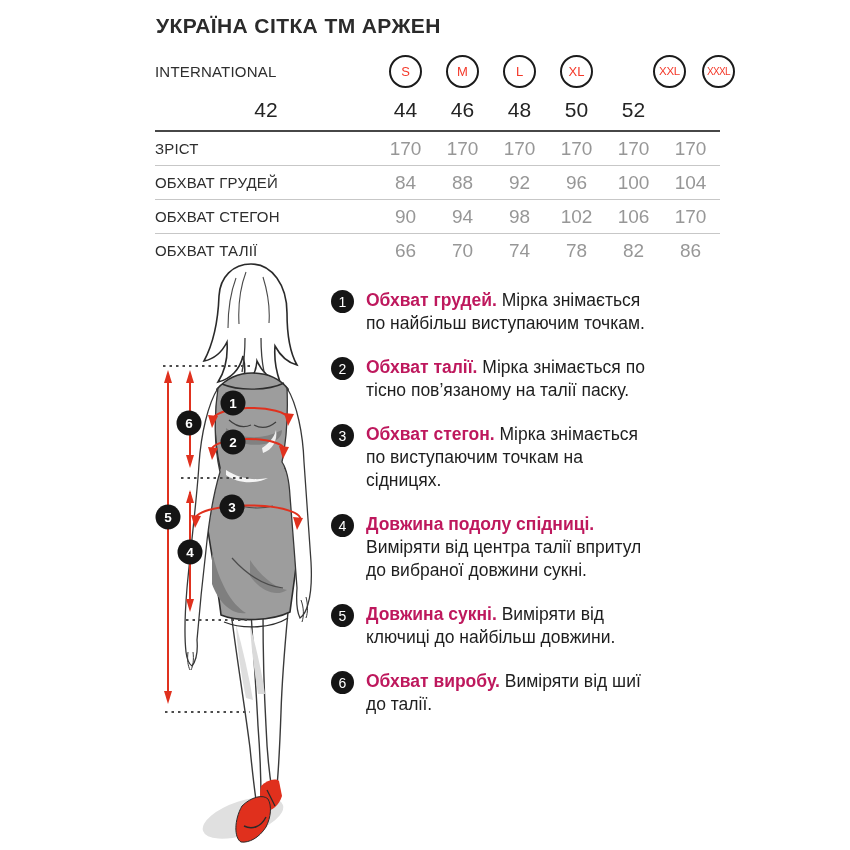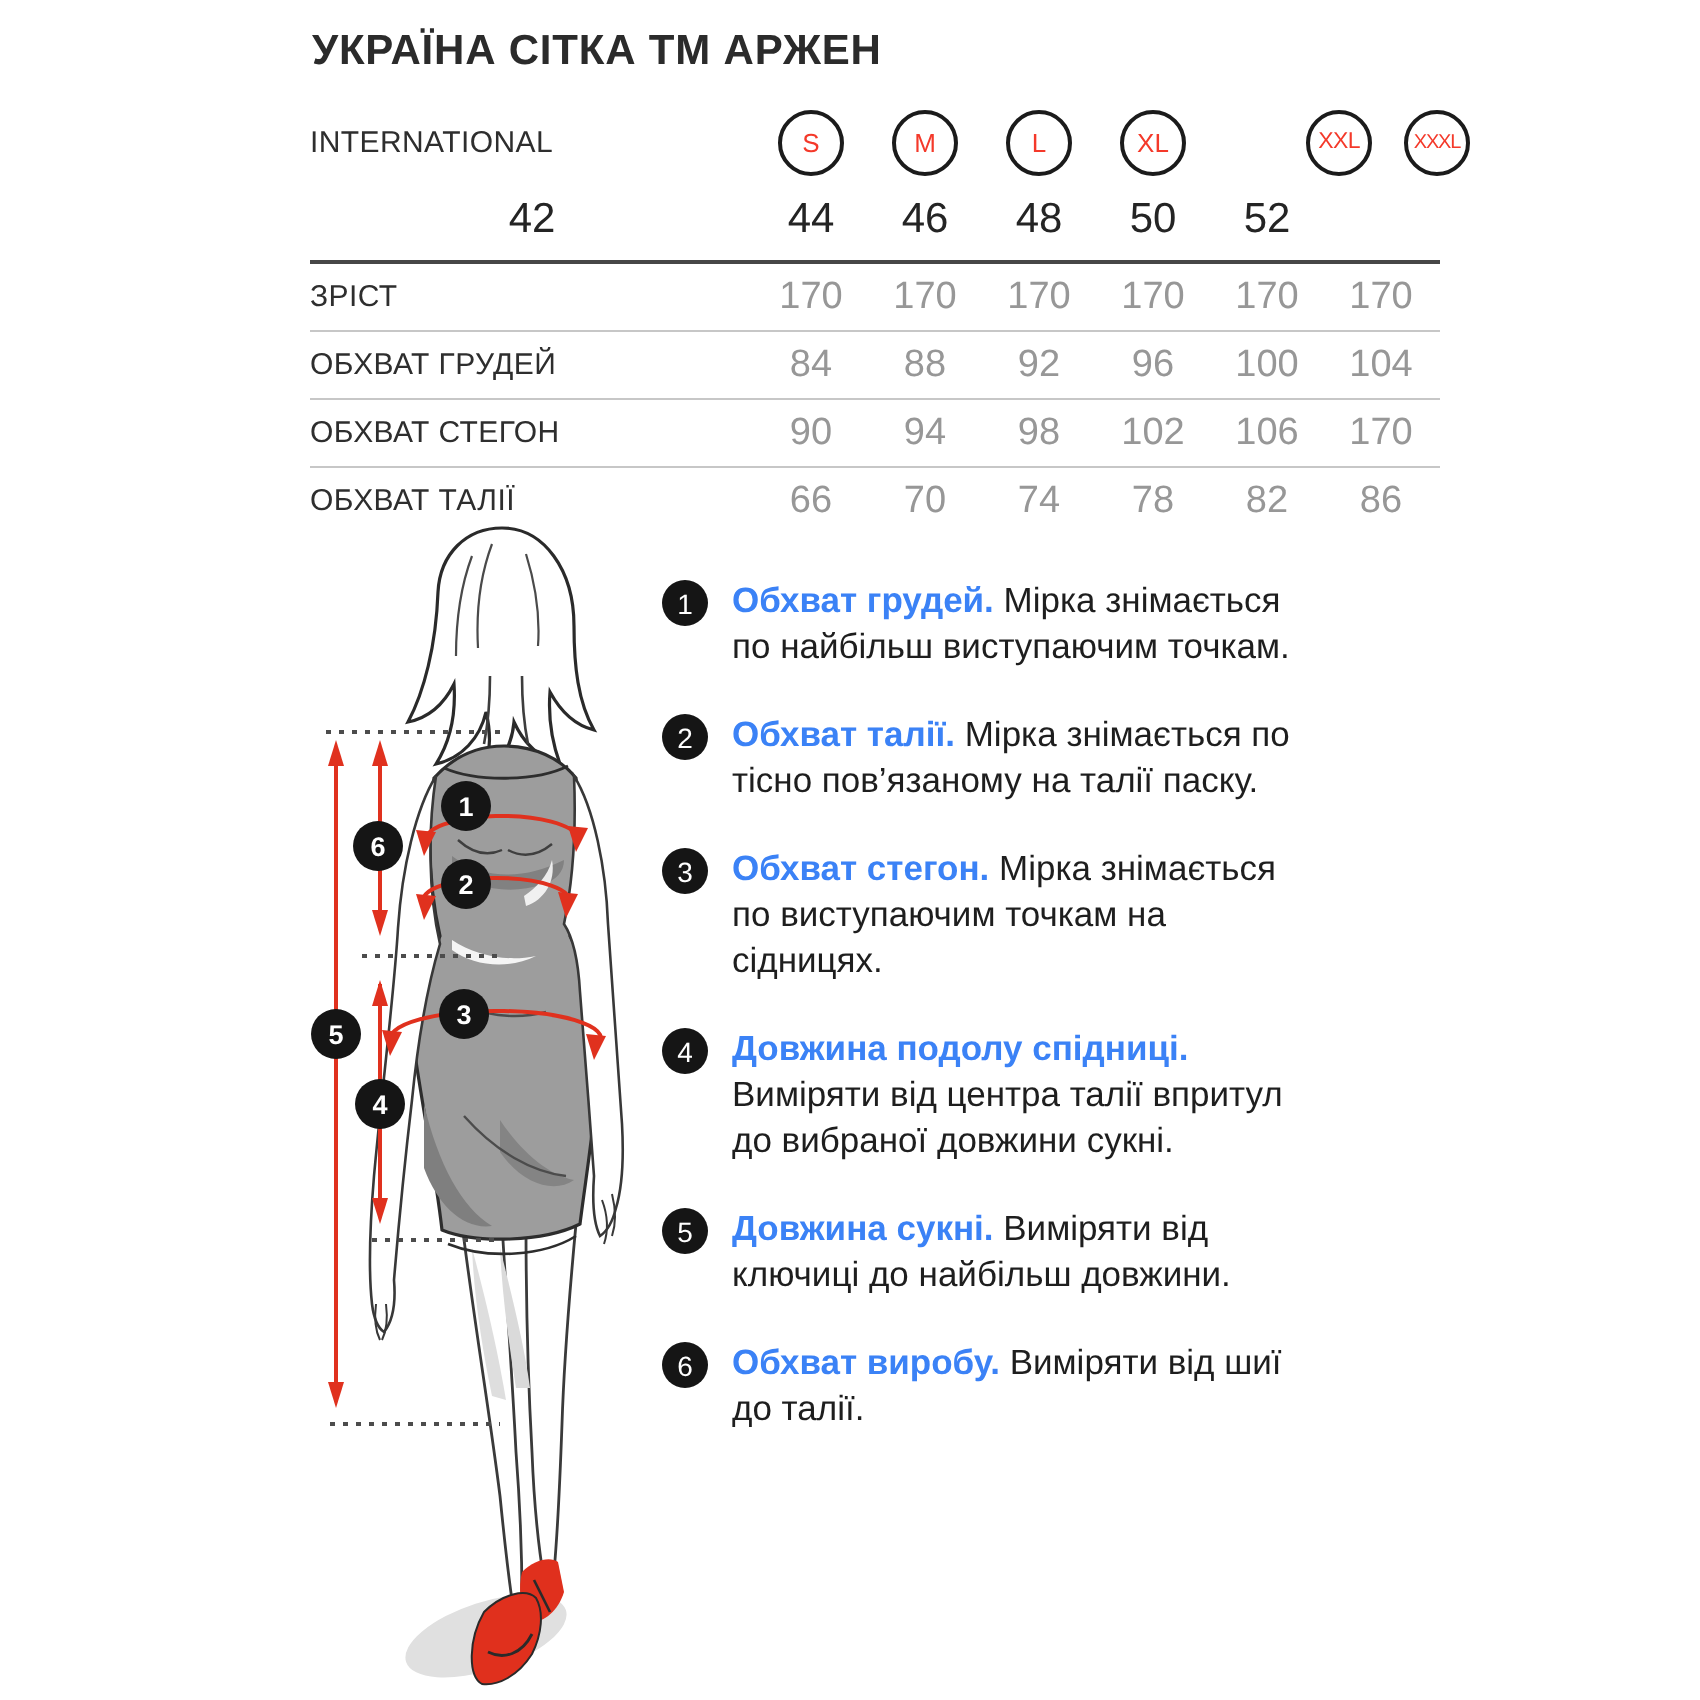--- a/index.html
+++ b/index.html
@@ -36,21 +36,21 @@
 
   
   .legend{position:absolute;left:331px;top:289px;width:330px;}
   .legend-item{display:flex;gap:12px;margin-bottom:21px;}
   .badge{
     width:23px;height:23px;border-radius:50%;background:#151515;color:#fff;
     font-size:14px;display:flex;align-items:center;justify-content:center;
     flex-shrink:0;margin-top:1px;
   }
   .legend-text{font-size:17.5px;line-height:23px;color:#1e1e1e;}
-  .legend-text b{font-weight:700;color:#3b82f6;}
+  .legend-text b{font-weight:700;color:#be185d;}
 
   
   .figure{position:absolute;left:140px;top:258px;width:220px;height:590px;}
 </style>
 </head>
 <body>
 
 <div class="canvas">
 
   <h1 class="title">УКРАЇНА СІТКА ТМ АРЖЕН</h1>

